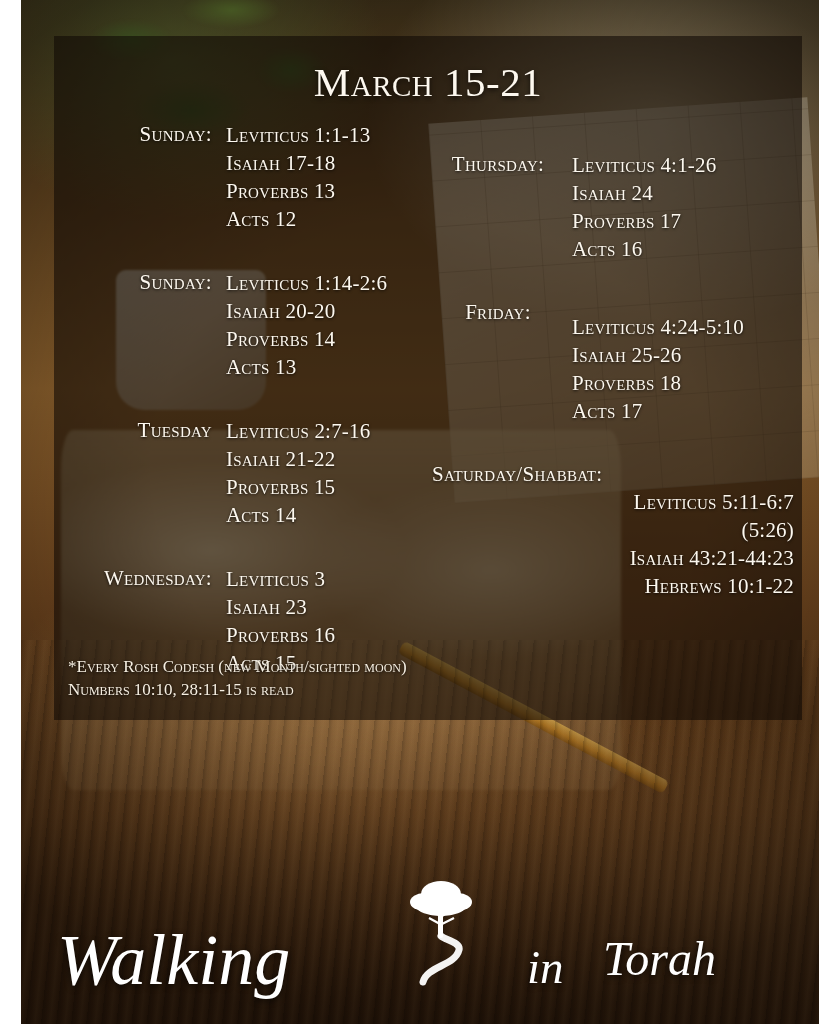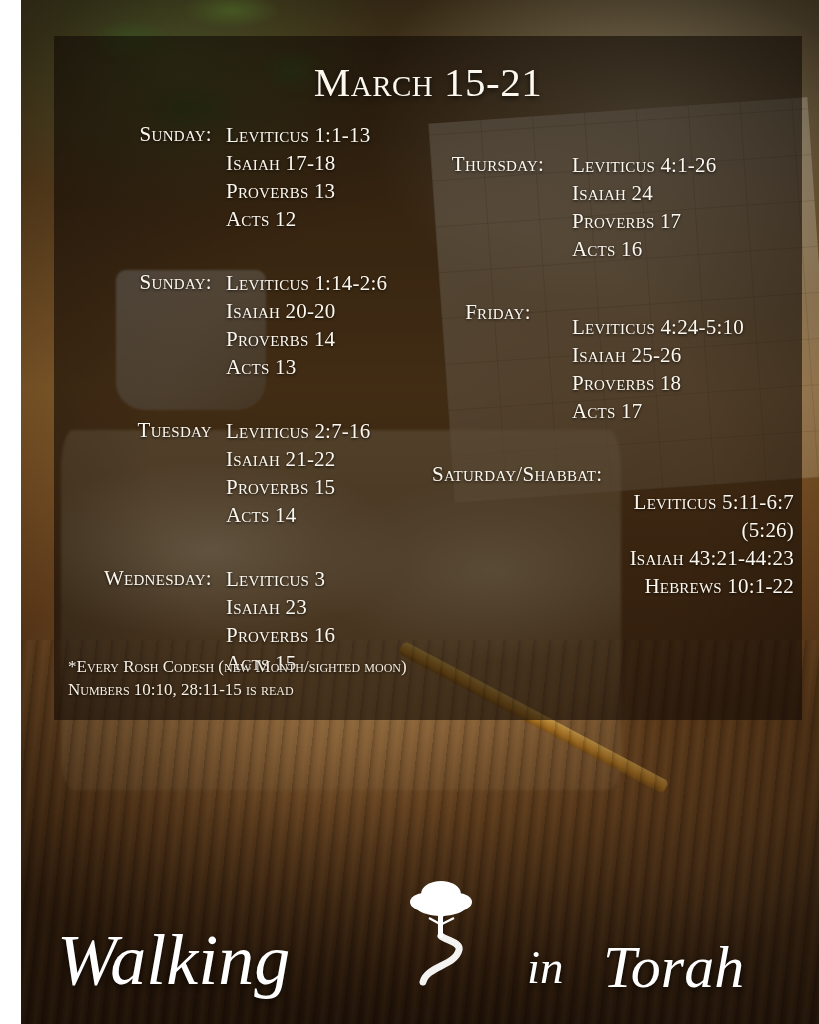--- a/index.html
+++ b/index.html
@@ -231,22 +231,22 @@
     bottom: 8px;
     font-size: 72px;
   }
   .logo-in {
     left: 506px;
     bottom: 16px;
     font-size: 47px;
   }
   .logo-torah {
     left: 582px;
-    bottom: 8px;
-    font-size: 60px;
+    bottom: 24px;
+    font-size: 48px;
   }
   .logo-tree {
     position: absolute;
     left: 372px;
     bottom: 24px;
     width: 96px;
     height: 112px;
   }
 </style>
 </head>

